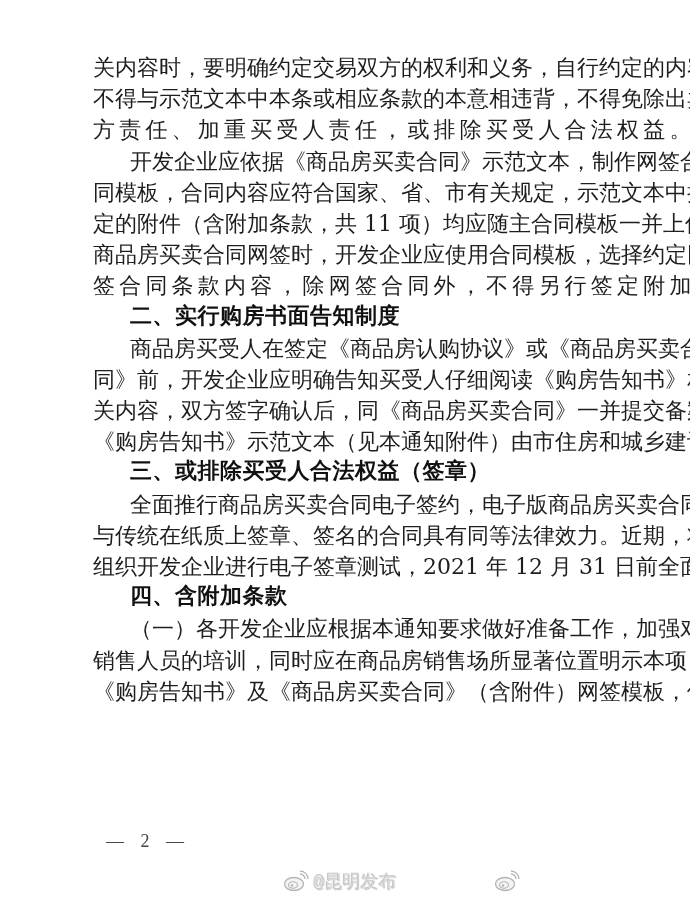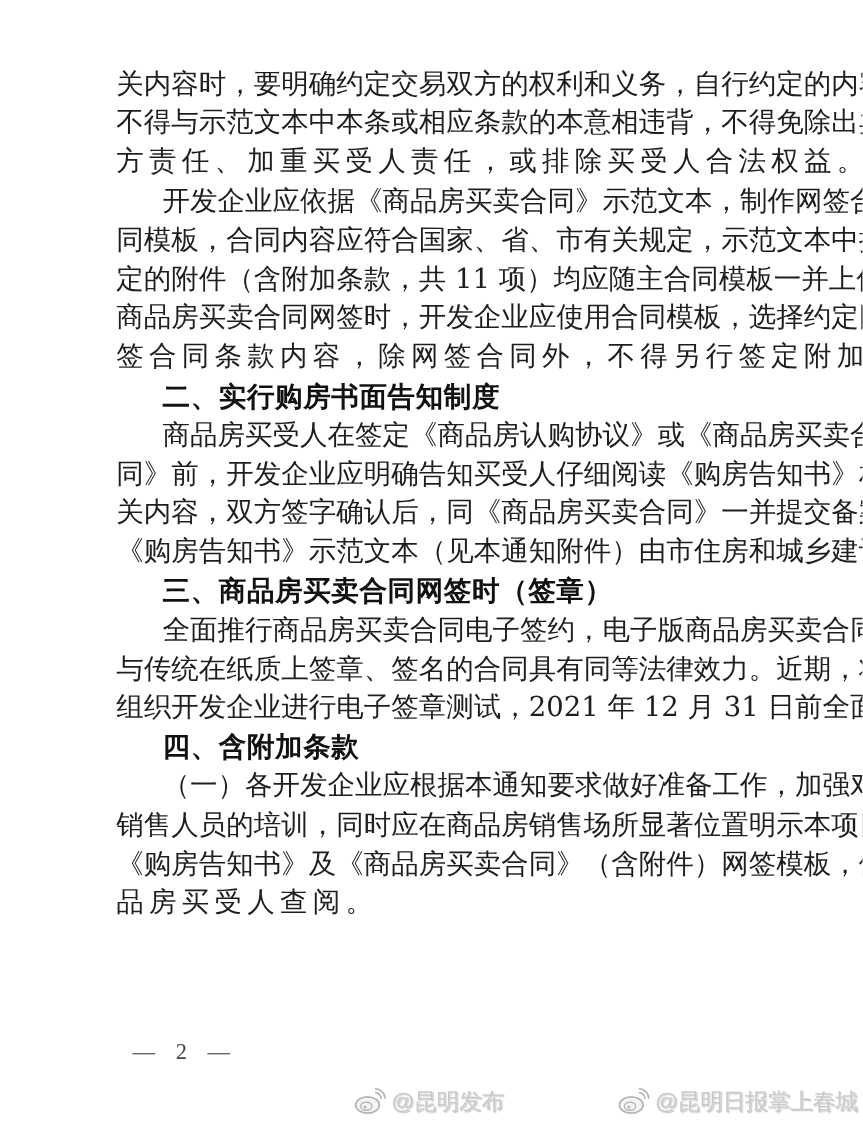--- a/index.html
+++ b/index.html
@@ -10,31 +10,31 @@
   .page { position: absolute; left: 93px; top: 52px; width: 513px; }
   .line {
     height: 31.2px; line-height: 31.2px; font-size: 22px; white-space: nowrap;
     font-family: "DejaVu Serif", "Liberation Serif", serif;
     text-align: justify; text-align-last: justify; letter-spacing: 0;
     overflow: visible;
   }
   .line.last { text-align-last: left; letter-spacing: 4.2px; }
   .line.indent { padding-left: 37px; }
   .line.heading {
-    font-family: Liberation Sans, sans-serif; font-weight: bold;
+    font-family: Liberation Mono, monospace; font-weight: bold;
     text-align-last: left; padding-left: 37px; letter-spacing: 0.5px; color: #111;
   }
   .pagenum {
     position: absolute; left: 106px; top: 831px; font-size: 18px; color: #444;
     font-family: "Liberation Serif", "DejaVu Serif", serif; letter-spacing: 6px;
   }
   .wm {
     position: absolute; top: 868px; height: 26px; display: flex; align-items: center; gap: 4px;
     color: #c8c8c8; font-size: 18px;
-    font-family: Liberation Sans, sans-serif;
+    font-family: Liberation Mono, monospace;
     text-shadow: 0 0 2px #fff, 0 0 3px #fff, 1px 1px 1px #9a9a9a;
   }
   .wm .logo { width: 26px; height: 22px; display: inline-block; }
   .wm1 { left: 283px; }
   .wm2 { left: 494px; }
 </style>
 </head>
 <body>
 
 <div class="page">
@@ -44,29 +44,28 @@
   <div class="line indent">开发企业应依据《商品房买卖合同》示范文本，制作网签合</div>
   <div class="line">同模板，合同内容应符合国家、省、市有关规定，示范文本中拟</div>
   <div class="line">定的附件（含附加条款，共 11 项）均应随主合同模板一并上传。</div>
   <div class="line">商品房买卖合同网签时，开发企业应使用合同模板，选择约定网</div>
   <div class="line last">签合同条款内容，除网签合同外，不得另行签定附加合同。</div>
   <div class="line heading">二、实行购房书面告知制度</div>
   <div class="line indent">商品房买受人在签定《商品房认购协议》或《商品房买卖合</div>
   <div class="line">同》前，开发企业应明确告知买受人仔细阅读《购房告知书》相</div>
   <div class="line">关内容，双方签字确认后，同《商品房买卖合同》一并提交备案。</div>
   <div class="line">《购房告知书》示范文本（见本通知附件）由市住房和城乡建设</div>
-  <div class="line heading">三、商品房买卖合同网签时（签章）</div>
+  <div class="line heading">三、或排除买受人合法权益（签章）</div>
   <div class="line indent">全面推行商品房买卖合同电子签约，电子版商品房买卖合同</div>
   <div class="line">与传统在纸质上签章、签名的合同具有同等法律效力。近期，将</div>
   <div class="line">组织开发企业进行电子签章测试，2021 年 12 月 31 日前全面启用。</div>
   <div class="line heading">四、含附加条款</div>
   <div class="line indent">（一）各开发企业应根据本通知要求做好准备工作，加强对</div>
   <div class="line">销售人员的培训，同时应在商品房销售场所显著位置明示本项目</div>
   <div class="line">《购房告知书》及《商品房买卖合同》（含附件）网签模板，供商</div>
-  <div class="line last">品房买受人查阅。</div>
 </div>
 
 <div class="pagenum">— 2 —</div>
 
 <div class="wm wm1">
   <span class="logo">
     <svg width="26" height="22" viewBox="0 0 26 22">
       <ellipse cx="11" cy="14" rx="9.5" ry="6.5" fill="#f4f4f4" stroke="#b5b5b5" stroke-width="1.3"></ellipse>
       <ellipse cx="10" cy="15" rx="4.5" ry="3.2" fill="none" stroke="#b5b5b5" stroke-width="1.1"></ellipse>
       <circle cx="9" cy="15.5" r="1.2" fill="#b5b5b5"></circle>
@@ -80,14 +79,13 @@
 <div class="wm wm2">
   <span class="logo">
     <svg width="26" height="22" viewBox="0 0 26 22">
       <ellipse cx="11" cy="14" rx="9.5" ry="6.5" fill="#f4f4f4" stroke="#b5b5b5" stroke-width="1.3"></ellipse>
       <ellipse cx="10" cy="15" rx="4.5" ry="3.2" fill="none" stroke="#b5b5b5" stroke-width="1.1"></ellipse>
       <circle cx="9" cy="15.5" r="1.2" fill="#b5b5b5"></circle>
       <path d="M17 4 A5 5 0 0 1 22 9" fill="none" stroke="#b5b5b5" stroke-width="1.3"></path>
       <path d="M17 1 A8 8 0 0 1 25 9" fill="none" stroke="#b5b5b5" stroke-width="1.3"></path>
     </svg>
   </span>
-  <span>@昆明日报掌上春城</span>
 </div>
 
 </body></html>

